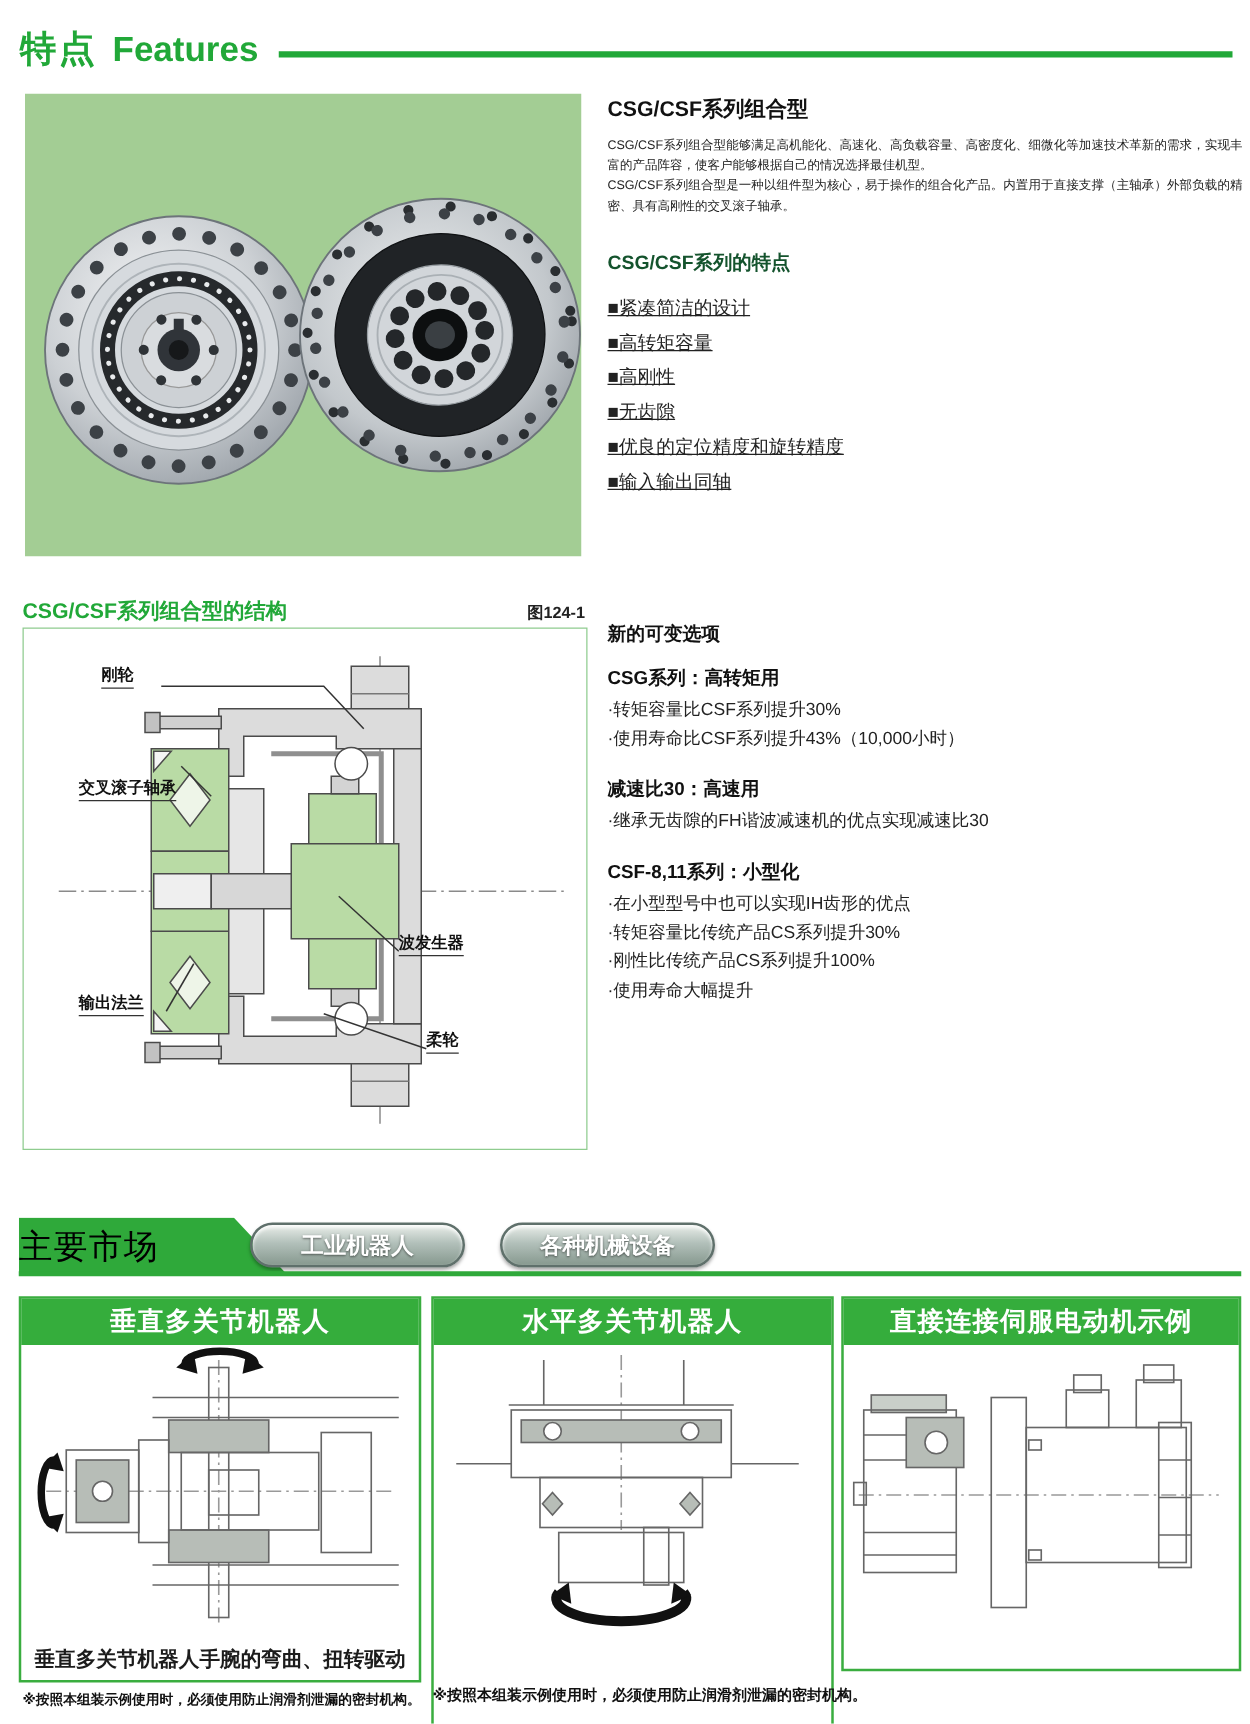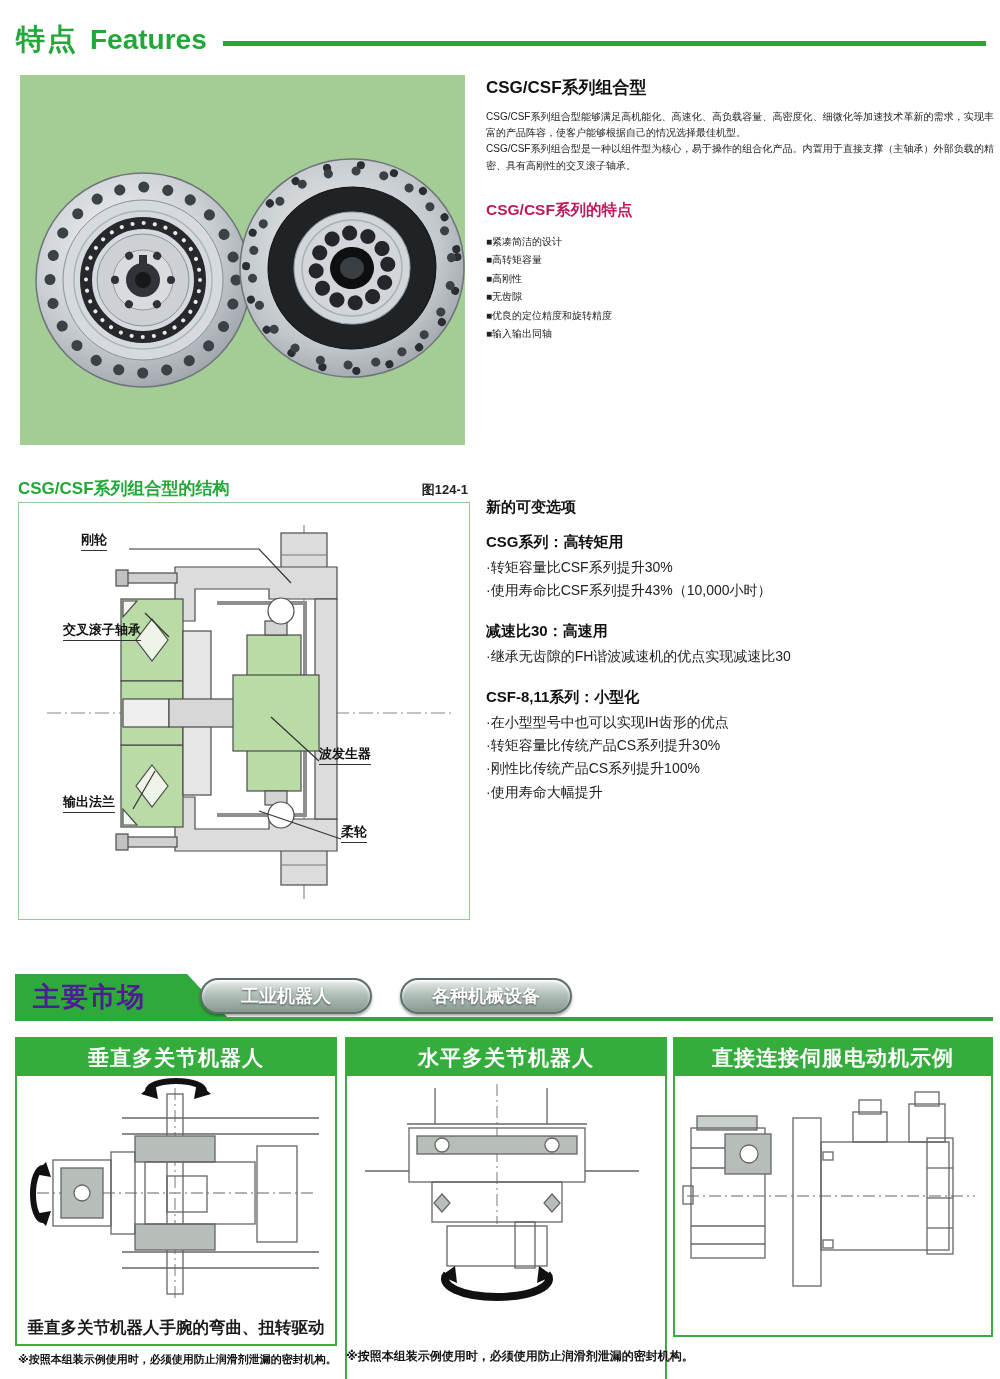--- a/index.html
+++ b/index.html
@@ -12,39 +12,39 @@
   .hdr-en{color:#21a838;font-weight:bold;font-size:28px;margin-left:12px;}
   .hdr-line{flex:1;height:5px;background:#21a838;margin-left:16px;margin-top:6px;}
 
   
   .photo{position:absolute;left:20px;top:75px;width:445px;height:370px;background:#a3cd94;}
 
   
   .intro{position:absolute;left:486px;top:76px;width:508px;}
   .intro h3{font-size:17px;font-weight:bold;margin:0 0 10px 0;color:#111;}
   .intro p{font-size:10px;line-height:1.62;margin:0;text-align:justify;color:#222;}
-  .feat-h{font-size:15.5px;font-weight:bold;margin:26px 0 12px 0;color:#be185d;}
-  .feat-item{font-size:10px;line-height:1.85;color:#222;}
+  .feat-h{font-size:15.5px;font-weight:bold;margin:26px 0 12px 0;color:#14532d;}
+  .feat-item{font-size:15px;line-height:1.85;color:#222;text-decoration:underline;}
 
   
   .struct-h{position:absolute;left:18px;top:477px;color:#21a838;font-size:17px;font-weight:bold;}
   .fig-no{position:absolute;left:392px;top:481px;width:76px;text-align:right;font-size:13px;font-weight:bold;color:#222;}
   .diagram-box{position:absolute;left:18px;top:502px;width:450px;height:416px;border:1px solid #8fcc8f;background:#fff;}
   .dlabel{position:absolute;font-size:13px;font-weight:bold;color:#111;border-bottom:1.5px solid #333;padding-bottom:1px;white-space:nowrap;}
 
   
   .options{position:absolute;left:486px;top:498px;width:508px;}
   .opt-h{font-size:15px;font-weight:bold;margin:0 0 16px 0;color:#111;}
   .opt-title{font-size:15px;font-weight:bold;margin:14px 0 4px 0;color:#111;}
   .opt-item{font-size:14px;line-height:1.65;color:#222;}
 
   
   .banner{position:absolute;left:15px;top:974px;width:215px;height:46px;background:#2fa93a;
-          clip-path:polygon(0 0,80% 0,100% 100%,0 100%);color:#4c1d95;font-size:27px;font-weight:bold;
-          line-height:46px;padding-left:18px;box-sizing:border-box;letter-spacing:1px;}
+          clip-path:polygon(0 0,80% 0,100% 100%,0 100%);color:#000000;font-size:27px;font-weight:normal;
+          line-height:46px;box-sizing:border-box;letter-spacing:1px;}
   .pill{position:absolute;top:978px;width:172px;height:36px;border-radius:18px;
         background:linear-gradient(180deg,#e9ede9 0%,#b2c0ba 45%,#87998f 100%);
         border:2px solid #5f706b;box-shadow:inset 0 2px 3px rgba(255,255,255,.9),0 2px 3px rgba(0,0,0,.35);
         color:#fff;font-weight:bold;font-size:18px;text-align:center;line-height:33px;
         text-shadow:0 1px 2px rgba(0,0,0,.55);box-sizing:border-box;cursor:pointer;}
   .pill1{left:200px;} .pill2{left:400px;}
   .mkt-rule{position:absolute;left:15px;top:1017px;width:978px;height:4px;background:#2fa93a;}
 
   
   .panel{position:absolute;top:1037px;border:2px solid #3aad3f;background:#fff;box-sizing:border-box;}

